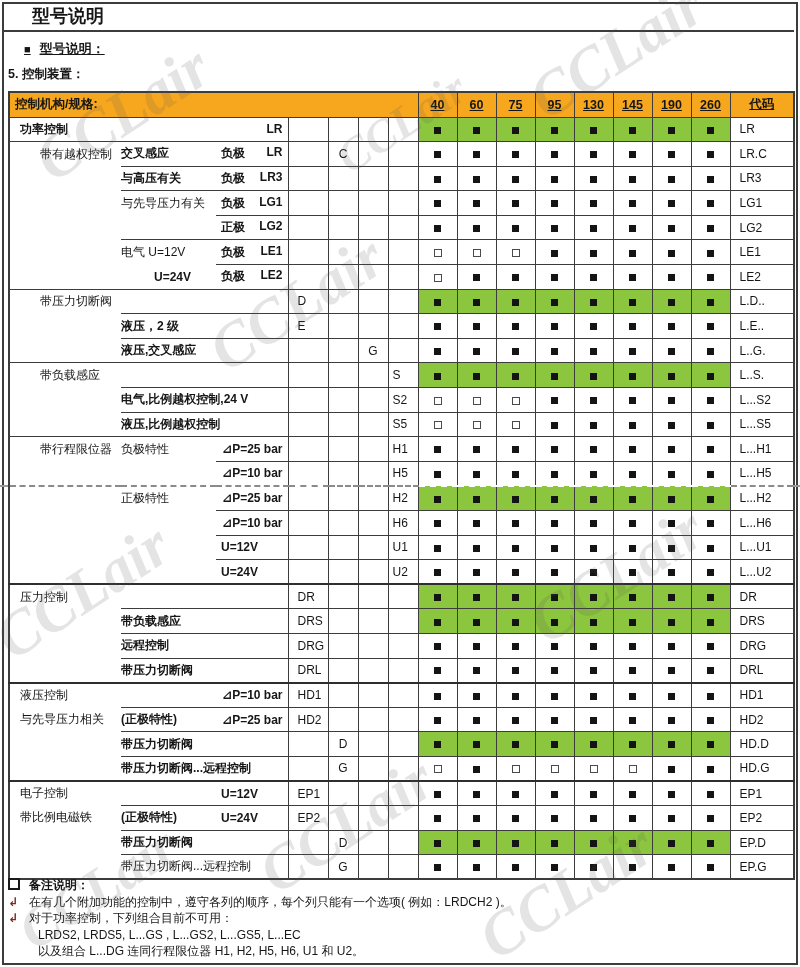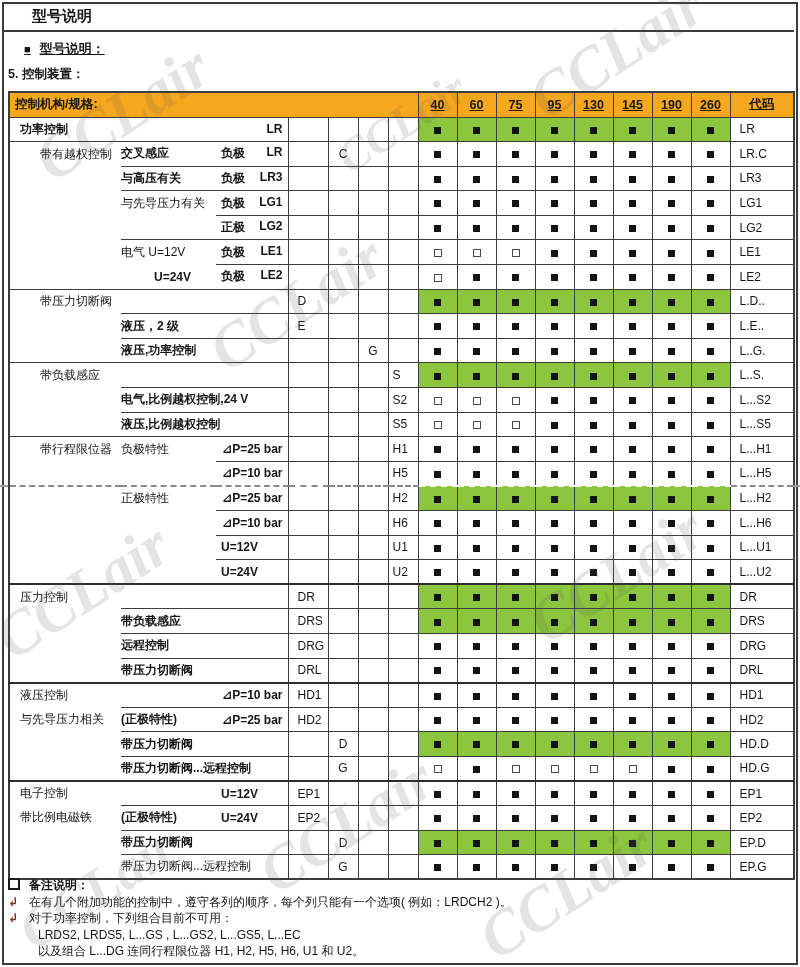--- a/index.html
+++ b/index.html
@@ -4,21 +4,21 @@
 <style>
   html,body{margin:0;padding:0;}
   body{width:800px;height:967px;position:relative;background:#fff;
        font-family:"Liberation Sans","DejaVu Sans",sans-serif;color:#161616;overflow:hidden;}
   .frame{position:absolute;left:2px;top:2px;width:792px;height:959px;
          border:2px solid #3c3c3c;}
   .titlebar{position:absolute;left:2px;top:2px;width:792px;height:30px;
             border-bottom:2px solid #3c3c3c;display:flex;align-items:center;
             justify-content:space-between;padding:0 14px 0 30px;box-sizing:border-box;}
   .titlebar .lt{font-size:15px;font-weight:bold;letter-spacing:.5px;}
-  .titlebar .rt{font-size:15px;font-weight:bold;}
+  .titlebar .rt{font-size:18px;font-weight:bold;}
   .h1{position:absolute;left:24px;top:40px;font-size:13px;font-weight:bold;text-decoration:underline;}
   .h1 .bsq{font-size:11px;margin-right:9px;}
   .h2{position:absolute;left:8px;top:66px;font-size:12.5px;font-weight:bold;}
   table.ctl{position:absolute;left:8px;top:91px;width:785px;border-collapse:collapse;
             table-layout:fixed;font-size:12px;border:2px solid #3c3c3c;}
   table.ctl tr{height:24.6px;}
   table.ctl tr.hdr{height:25px;}
   td,th{padding:0;overflow:visible;white-space:nowrap;}
   td.hl{background:var(--orange);font-weight:bold;font-size:12.5px;padding-left:5px;
         border:1px solid #3c3c3c;text-align:left;}
@@ -285,21 +285,21 @@
         <td class="d"><span class="sq"></span></td>
         <td class="d"><span class="sq"></span></td>
         <td class="d"><span class="sq"></span></td>
         <td class="d"><span class="sq"></span></td>
         <td class="d"><span class="sq"></span></td>
         <td class="d"><span class="sq"></span></td>
         <td class="code">L.E..</td>
       </tr>
       <tr class="">
         <td class="lbl c1 bb"></td>
-        <td class="lbl c2 bb"><span>液压,功率控制</span></td>
+        <td class="lbl c2 bb"><span>液压,交叉感应</span></td>
         <td class="lbl c3 bb">
           <span class="l"></span>
           <span class="r"></span>
         </td>
         <td class="n n1"></td>
         <td class="n n2"></td>
         <td class="n n3">G</td>
         <td class="n n4"></td>
         <td class="d"><span class="sq"></span></td>
         <td class="d"><span class="sq"></span></td>

